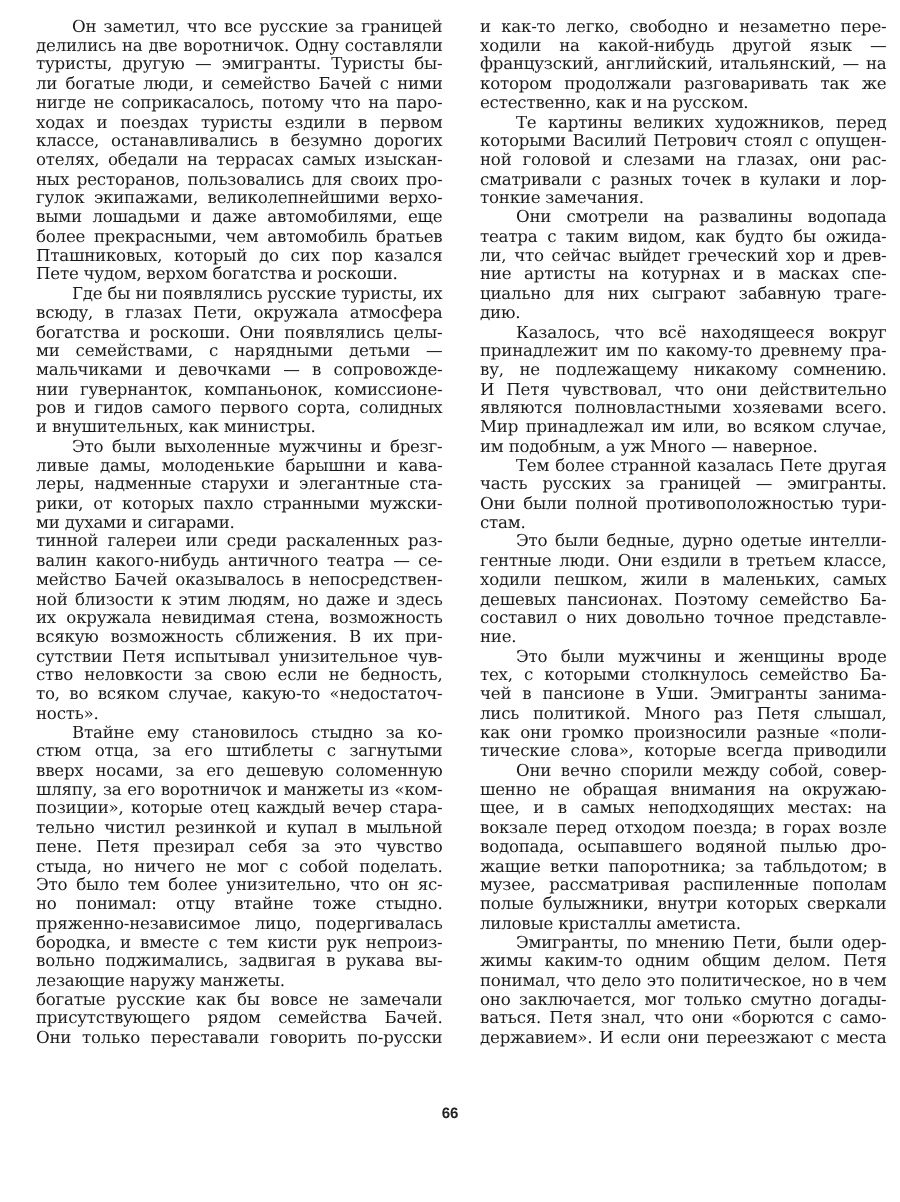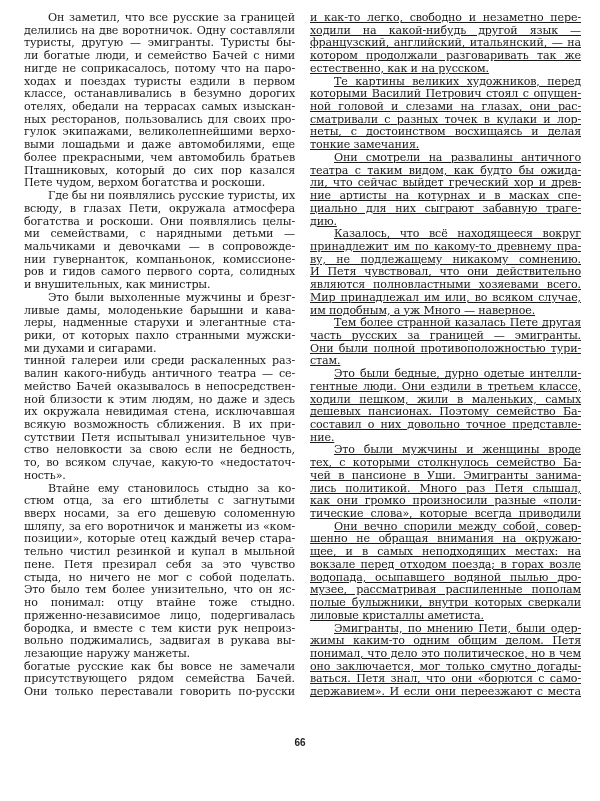--- a/index.html
+++ b/index.html
@@ -17,21 +17,21 @@
     }
     .column {
       position: absolute;
       top: 12px;
       width: 271px;
       font-size: 11.1px;
       line-height: 12.72px;
       letter-spacing: -0.15px;
     }
     #col-left { left: 24px; }
-    #col-right { left: 310px; text-decoration: underline; }
+    #col-right { left: 320px; }
     .line {
       display: block;
       white-space: nowrap;
       text-align: justify;
       text-align-last: justify;
       height: 12.72px;
       overflow: visible;
     }
     .line.indent { padding-left: 24px; }
     .line.last { text-align-last: left; }
@@ -75,21 +75,21 @@
     <span class="line last" style="">и внушительных, как министры.</span>
     <span class="line indent" style="">Это были выхоленные мужчины и брезг-</span>
     <span class="line" style="">ливые дамы, молоденькие барышни и кава-</span>
     <span class="line" style="">леры, надменные старухи и элегантные ста-</span>
     <span class="line" style="">рики, от которых пахло странными мужски-</span>
     <span class="line last" style="">ми духами и сигарами.</span>
     <span class="line" style="">тинной галереи или среди раскаленных раз-</span>
     <span class="line" style="">валин какого-нибудь античного театра — се-</span>
     <span class="line" style="">мейство Бачей оказывалось в непосредствен-</span>
     <span class="line" style="">ной близости к этим людям, но даже и здесь</span>
-    <span class="line" style="">их окружала невидимая стена, исключавшая</span>
+    <span class="line" style="">их окружала невидимая стена, возможность</span>
     <span class="line" style="">всякую возможность сближения. В их при-</span>
     <span class="line" style="">сутствии Петя испытывал унизительное чув-</span>
     <span class="line" style="">ство неловкости за свою если не бедность,</span>
     <span class="line" style="">то, во всяком случае, какую-то «недостаточ-</span>
     <span class="line last" style="">ность».</span>
     <span class="line indent" style="">Втайне ему становилось стыдно за ко-</span>
     <span class="line" style="">стюм отца, за его штиблеты с загнутыми</span>
     <span class="line" style="">вверх носами, за его дешевую соломенную</span>
     <span class="line" style="">шляпу, за его воротничок и манжеты из «ком-</span>
     <span class="line" style="">позиции», которые отец каждый вечер стара-</span>
@@ -109,23 +109,22 @@
 <div id="col-right" class="column">
     <span class="line" style="">и как-то легко, свободно и незаметно пере-</span>
     <span class="line" style="">ходили на какой-нибудь другой язык —</span>
     <span class="line" style="">французский, английский, итальянский, — на</span>
     <span class="line" style="">котором продолжали разговаривать так же</span>
     <span class="line last" style="">естественно, как и на русском.</span>
     <span class="line indent" style="">Те картины великих художников, перед</span>
     <span class="line" style="">которыми Василий Петрович стоял с опущен-</span>
     <span class="line" style="">ной головой и слезами на глазах, они рас-</span>
     <span class="line" style="">сматривали с разных точек в кулаки и лор-</span>
-    <span class="line" style="">неты, с достоинством восхищаясь и делая</span>
     <span class="line last" style="">тонкие замечания.</span>
-    <span class="line indent" style="">Они смотрели на развалины античного</span>
+    <span class="line indent" style="">Они смотрели на развалины водопада</span>
     <span class="line" style="">театра с таким видом, как будто бы ожида-</span>
     <span class="line" style="">ли, что сейчас выйдет греческий хор и древ-</span>
     <span class="line" style="">ние артисты на котурнах и в масках спе-</span>
     <span class="line" style="">циально для них сыграют забавную траге-</span>
     <span class="line last" style="">дию.</span>
     <span class="line indent" style="">Казалось, что всё находящееся вокруг</span>
     <span class="line" style="">принадлежит им по какому-то древнему пра-</span>
     <span class="line" style="">ву, не подлежащему никакому сомнению.</span>
     <span class="line" style="">И Петя чувствовал, что они действительно</span>
     <span class="line" style="">являются полновластными хозяевами всего.</span>
@@ -145,20 +144,21 @@
     <span class="line" style="">тех, с которыми столкнулось семейство Ба-</span>
     <span class="line" style="">чей в пансионе в Уши. Эмигранты занима-</span>
     <span class="line" style="">лись политикой. Много раз Петя слышал,</span>
     <span class="line" style="">как они громко произносили разные «поли-</span>
     <span class="line" style="">тические слова», которые всегда приводили</span>
     <span class="line indent" style="">Они вечно спорили между собой, совер-</span>
     <span class="line" style="">шенно не обращая внимания на окружаю-</span>
     <span class="line" style="">щее, и в самых неподходящих местах: на</span>
     <span class="line" style="">вокзале перед отходом поезда; в горах возле</span>
     <span class="line" style="">водопада, осыпавшего водяной пылью дро-</span>
+    <span class="line" style="">жащие ветки папоротника; за табльдотом; в</span>
     <span class="line" style="">музее, рассматривая распиленные пополам</span>
     <span class="line" style="">полые булыжники, внутри которых сверкали</span>
     <span class="line last" style="">лиловые кристаллы аметиста.</span>
     <span class="line indent" style="">Эмигранты, по мнению Пети, были одер-</span>
     <span class="line" style="">жимы каким-то одним общим делом. Петя</span>
     <span class="line" style="">понимал, что дело это политическое, но в чем</span>
     <span class="line" style="">оно заключается, мог только смутно догады-</span>
     <span class="line" style="">ваться. Петя знал, что они «борются с само-</span>
     <span class="line" style="">державием». И если они переезжают с места</span>
   </div>

